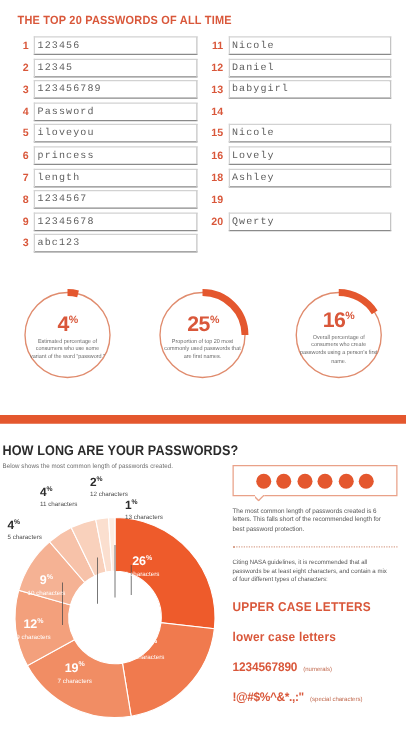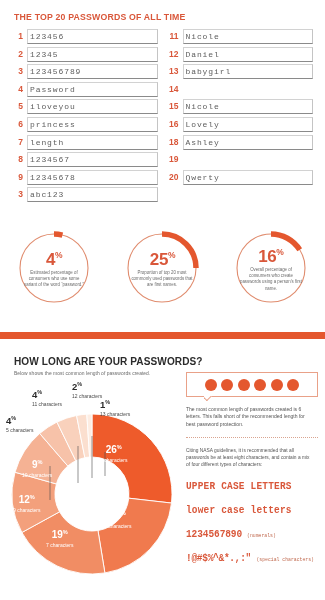--- a/index.html
+++ b/index.html
@@ -50,21 +50,21 @@
   .ring-pct { font-family: "Liberation Sans", sans-serif; font-weight: bold;
     color: #D9573A; font-size: 17px; line-height: 16px; letter-spacing: -.4px; }
   .ring-pct sup { font-size: 8.5px; font-weight: bold; vertical-align: super; }
   .ring-cap { margin-top: 2px; text-align: center; font-size: 4.6px; line-height: 6.2px;
     color: #6b6b6b; font-family: "Liberation Sans", sans-serif; transform: scaleX(.95); }
 
   
   #divider { position: absolute; left: 0; top: 332px; width: 325px; height: 7px; background: #E4572E; }
 
   
-  #lenhdr { position: absolute; left: 14px; top: 355px; width: 200px; }
+  #lenhdr { position: absolute; left: 2px; top: 355px; width: 200px; }
   #lenhdr .big {
     font-family: "Liberation Sans", sans-serif; font-weight: bold;
     font-size: 11.2px; color: #2b2b2b; letter-spacing: .1px;
     transform: scaleX(.9); transform-origin: left center; white-space: nowrap;
   }
   #lenhdr .sub {
     margin-top: 3px; font-size: 5.2px; color: #6b6b6b; letter-spacing: .05px;
     transform: scaleX(.95); transform-origin: left center; white-space: nowrap;
   }
 
@@ -88,21 +88,21 @@
   .dotbox .dot { width: 12px; height: 12px; border-radius: 50%; background: #E4572E; }
   .dotbox .tail { position: absolute; left: 17px; bottom: -5px; width: 9px; height: 5px; overflow: hidden; }
   .dotbox .tail::before { content: ""; position: absolute; left: 0; top: -9px; width: 9px; height: 9px;
     background: #fff; border-right: 1px solid #E9A188; border-bottom: 1px solid #E9A188;
     transform: rotate(45deg) translate(0, 3px); }
   .rc-note { margin-top: 9px; font-size: 5.2px; line-height: 7.4px; color: #555;
     transform: scaleX(.97); transform-origin: left top; }
   .rc-rule { margin-top: 9px; border-top: 1px dotted #d9a490; height: 0; }
   .rc-note2 { margin-top: 9px; font-size: 5px; line-height: 7px; color: #555;
     transform: scaleX(.97); transform-origin: left top; }
-  .ctype { margin-top: 8px; color: #D9573A; font-family: Liberation Mono, monospace; }
+  .ctype { margin-top: 8px; color: #D9573A; font-family: Liberation Sans, sans-serif; }
   .ctype .big { font-weight: bold; font-size: 10.2px; letter-spacing: .2px;
     transform: scaleX(.93); transform-origin: left center; display: inline-block; white-space: nowrap; }
   .ctype .num { font-weight: bold; font-size: 10px; letter-spacing: -.1px;
     transform: scaleX(.95); transform-origin: left center; display: inline-block; }
   .ctype .sym { font-weight: bold; font-size: 10px; letter-spacing: -.3px;
     transform: scaleX(.95); transform-origin: left center; display: inline-block; }
   .ctype .paren { font-size: 4.8px; font-weight: normal; color: #C0694E; margin-left: 2px; }
   .ctype-row { margin-top: 6px; white-space: nowrap; }
 </style>
 </head>

